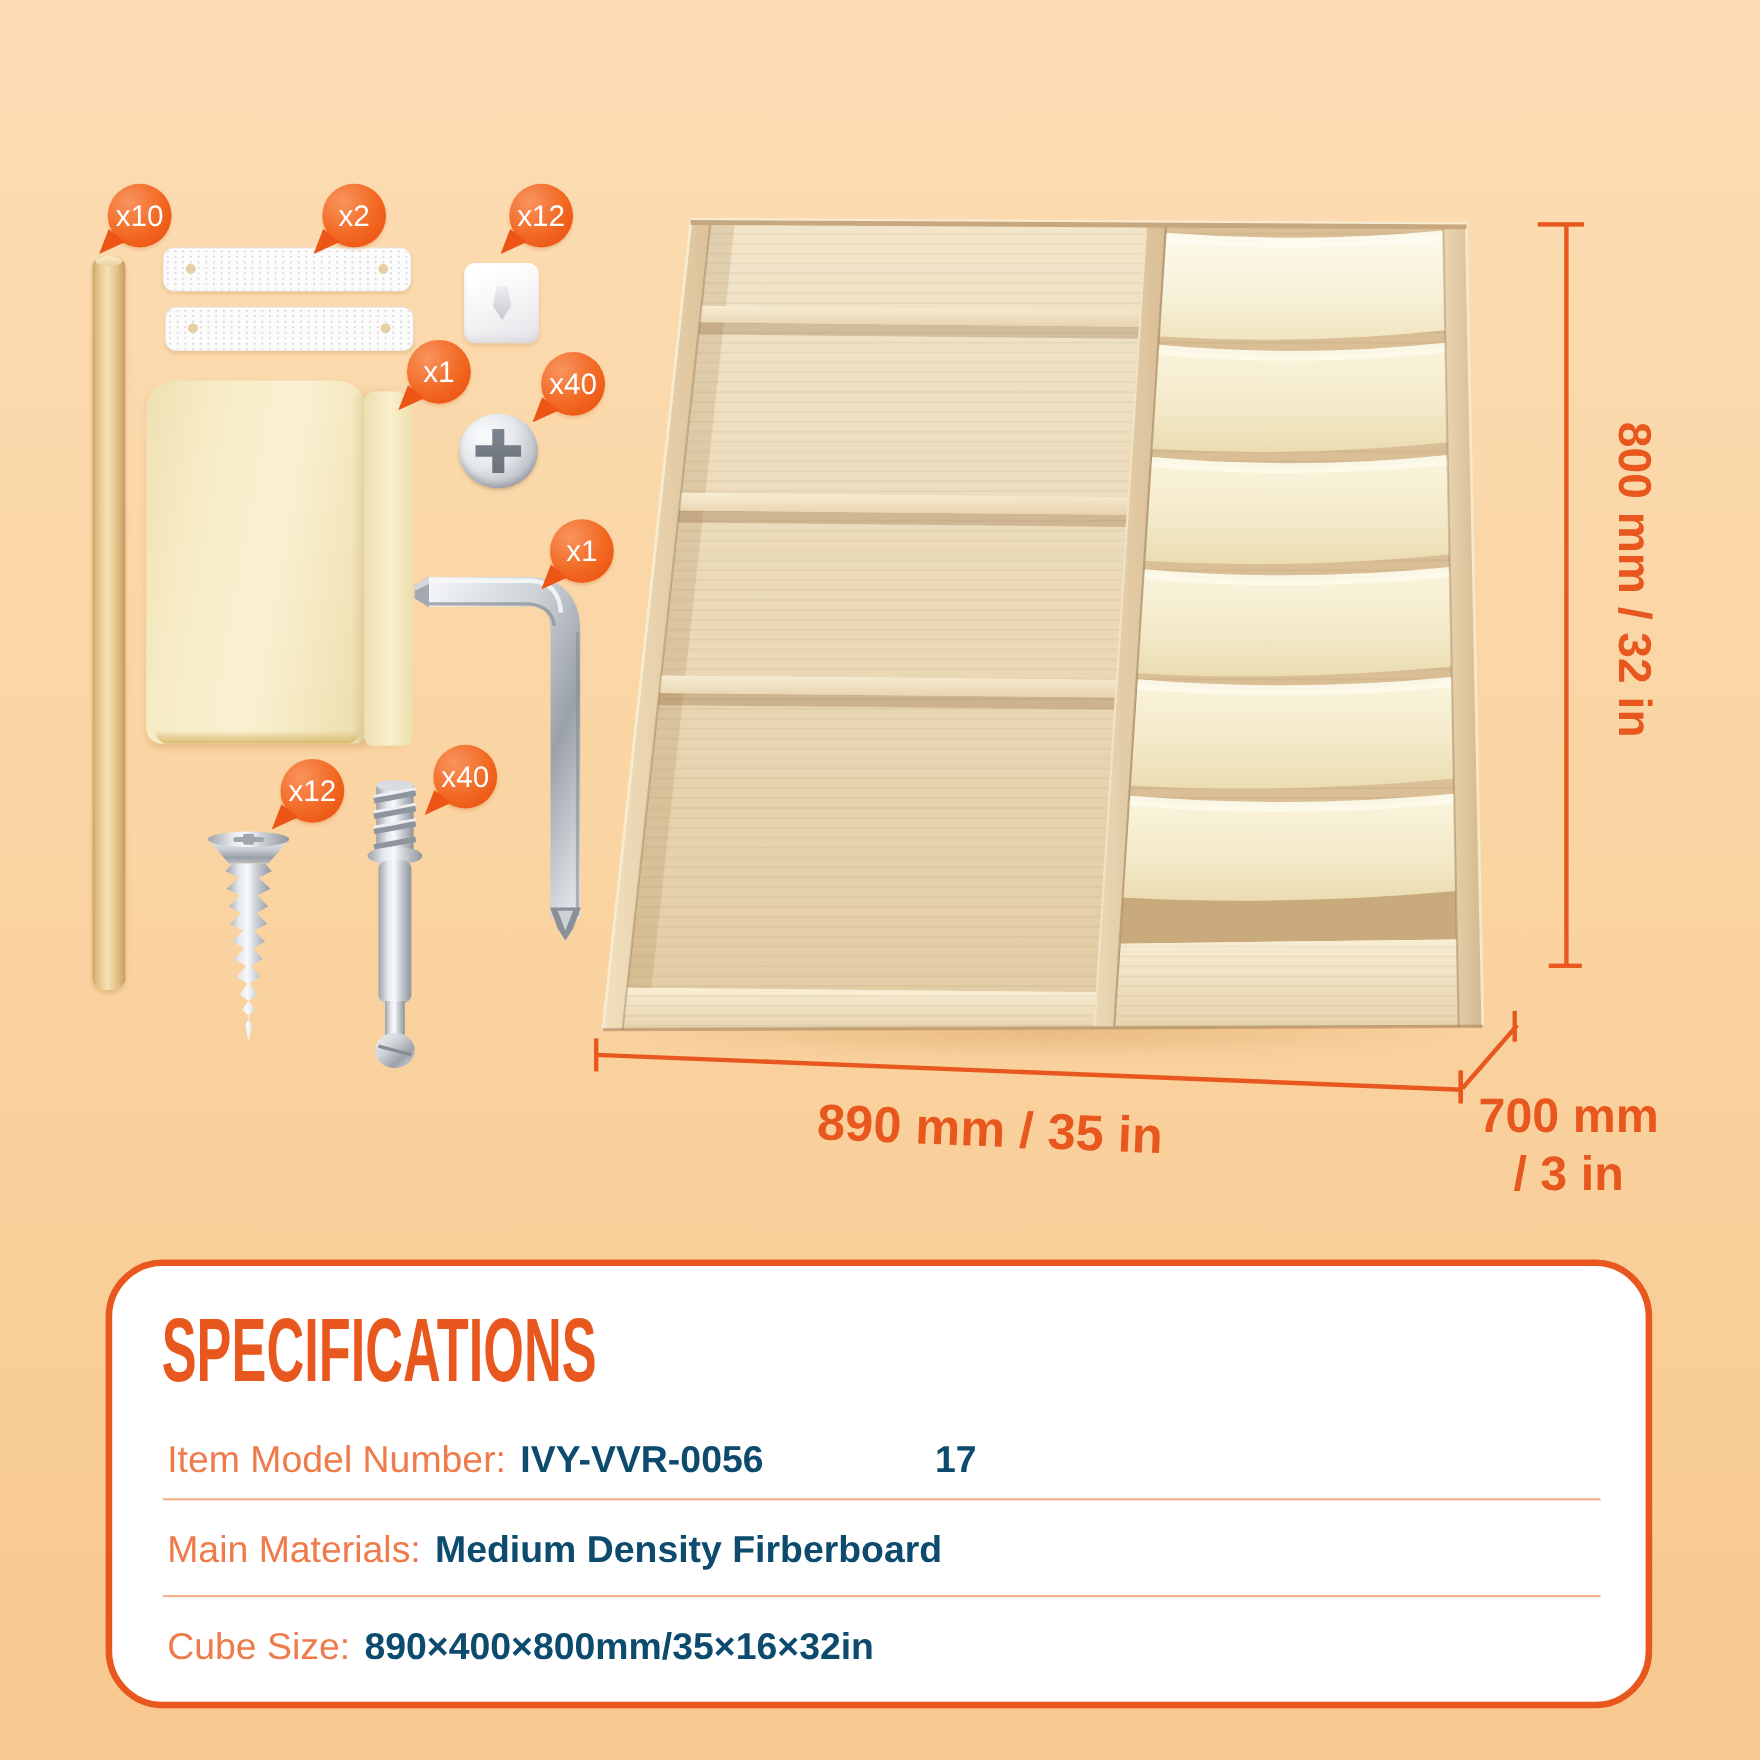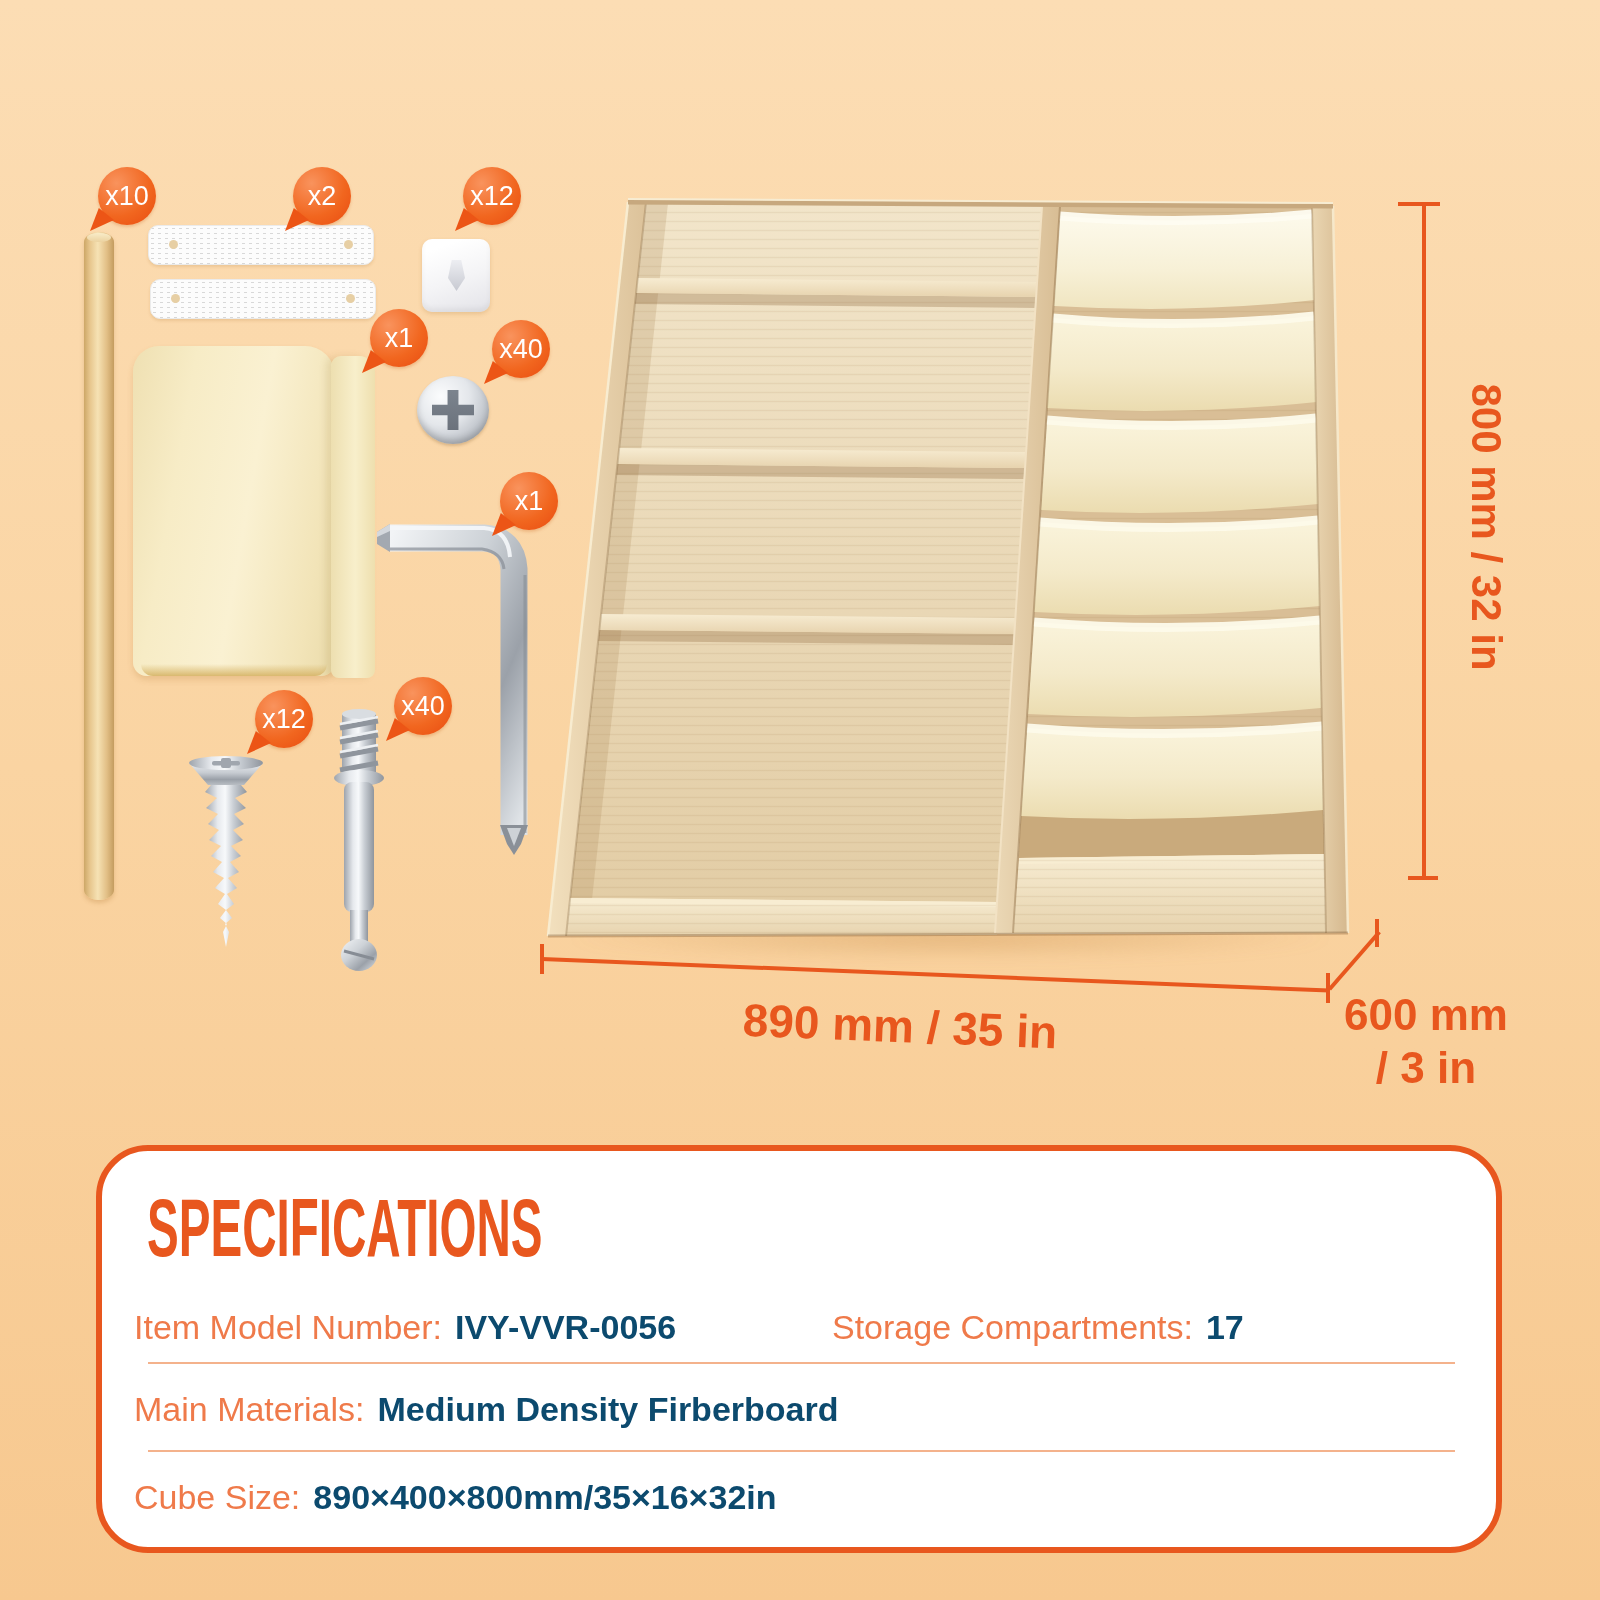--- a/index.html
+++ b/index.html
@@ -77,21 +77,21 @@
   .dim-text{position:absolute;color:#E8571E;font-weight:700;z-index:3;white-space:nowrap;}
   
   .spec-panel{
     position:absolute;left:96px;top:1145px;width:1406px;height:408px;z-index:5;
     background:#fff;border:6px solid #E8571E;border-radius:52px;box-sizing:border-box;
   }
   .spec-title{
     position:absolute;left:45px;top:36px;color:#E8571E;font-weight:700;font-size:82px;line-height:1;
     transform:scaleX(0.58);transform-origin:left top;white-space:nowrap;letter-spacing:0;
   }
-  .spec-row{position:absolute;left:32px;right:46px;height:44px;font-size:34px;white-space:nowrap;}
+  .spec-row{position:absolute;left:50px;right:46px;height:44px;font-size:34px;white-space:nowrap;}
   .spec-pair{position:absolute;top:0;display:flex;gap:13px;align-items:baseline;}
   .spec-label{color:#EF7A4A;}
   .spec-value{color:#0c4a6e;font-weight:700;}
   .spec-div{position:absolute;left:46px;width:1307px;height:2px;background:#F4B28C;}
   .shelf-shadow{position:absolute;left:560px;top:915px;width:780px;height:46px;z-index:0;
     background:radial-gradient(ellipse at center,rgba(185,125,55,.30),rgba(185,125,55,0) 70%);filter:blur(7px);}
 </style>
 </head>
 <body>
 
@@ -283,34 +283,33 @@
   <div class="dim" style="left:540px;top:944px;width:4px;height:30px"></div>
   <div class="dim" style="left:1326px;top:973px;width:4px;height:30px"></div>
   <div class="dim-text" style="left:900px;top:1026px;width:0;height:0">
     <span style="position:absolute;transform:translate(-50%,-50%) rotate(2.3deg);font-size:46px">890 mm / 35 in</span>
   </div>
 
   <div class="dim" style="left:1328px;top:988px;width:76px;height:4px;transform:rotate(-49deg);transform-origin:left top"></div>
   <div class="dim" style="left:1326px;top:975px;width:4px;height:28px"></div>
   <div class="dim" style="left:1375px;top:919px;width:4px;height:28px"></div>
   <div class="dim-text" style="left:1426px;top:1042px;width:0;height:0">
-    <span style="position:absolute;transform:translate(-50%,-50%);font-size:44px;line-height:1.2;text-align:center"><span>600 mm</span><br>
+    <span style="position:absolute;transform:translate(-50%,-50%);font-size:44px;line-height:1.2;text-align:center"><span>700 mm</span><br>
       <span>/ 3 in</span></span>
   </div>
 
   <div class="spec-panel">
     <div class="spec-title">SPECIFICATIONS</div>
 
     <div class="spec-row" style="top:157px">
       <div class="spec-pair" style="left:0">
         <span class="spec-label">Item Model Number:</span>
         <span class="spec-value">IVY-VVR-0056</span>
       </div>
       <div class="spec-pair" style="left:698px">
-        <span class="spec-label">Storage Compartments:</span>
         <span class="spec-value">17</span>
       </div>
     </div>
     <div class="spec-div" style="top:211px"></div>
 
     <div class="spec-row" style="top:239px">
       <div class="spec-pair" style="left:0">
         <span class="spec-label">Main Materials:</span>
         <span class="spec-value">Medium Density Firberboard</span>
       </div>

